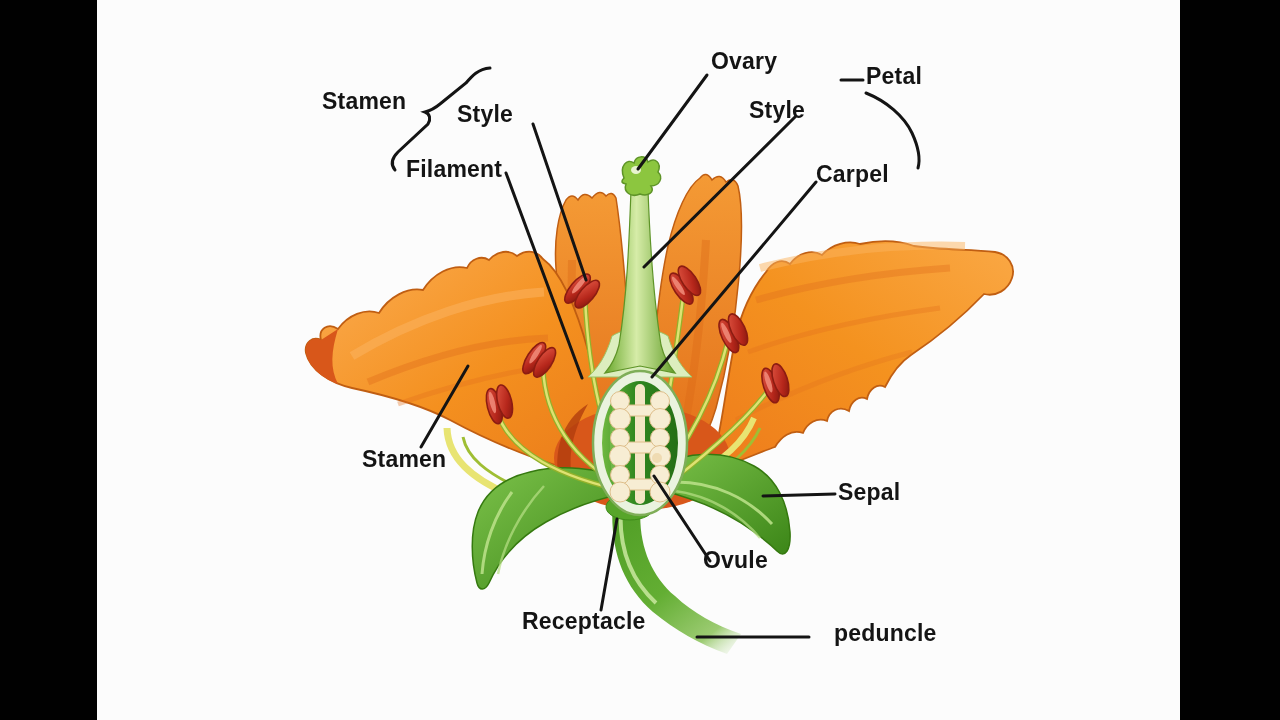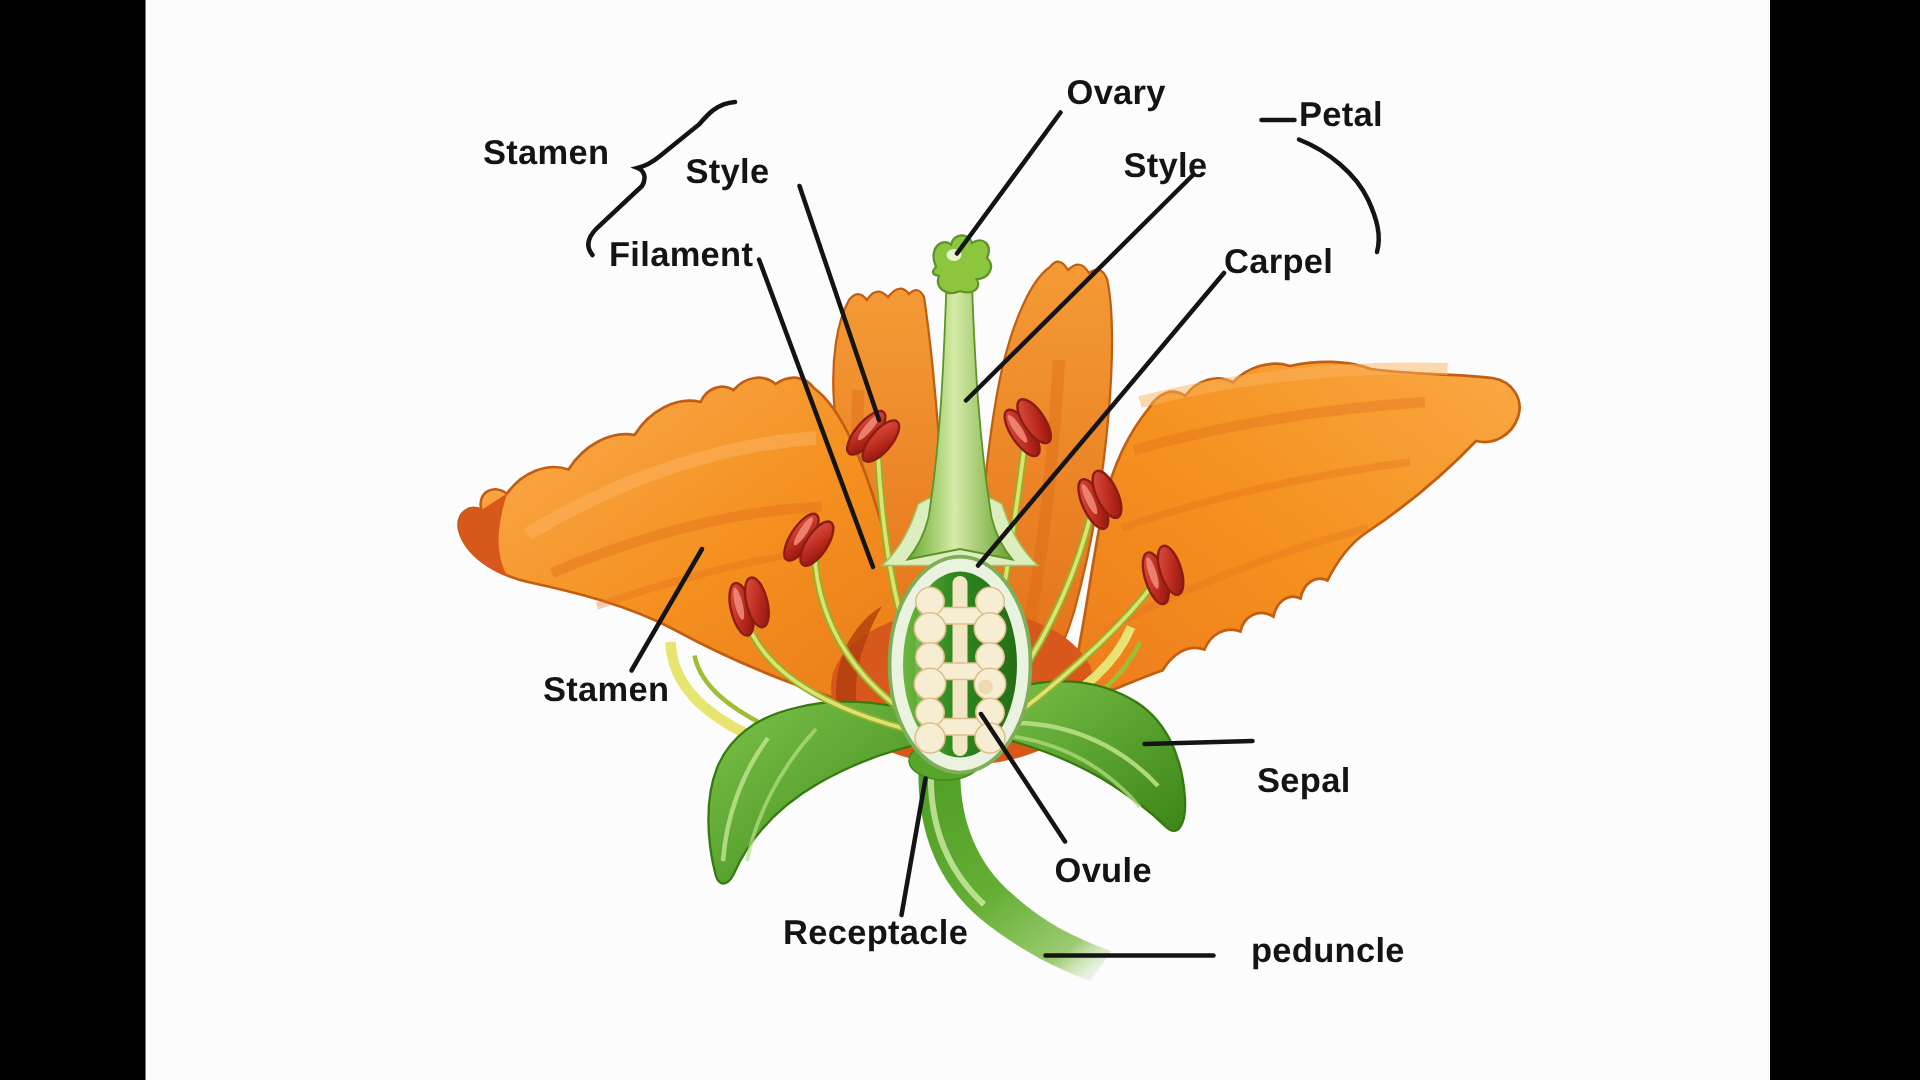--- a/index.html
+++ b/index.html
@@ -193,17 +193,17 @@
   </svg>
 
   <div class="lbl" style="left:322px;top:89px">Stamen</div>
   <div class="lbl" style="left:457px;top:102px">Style</div>
   <div class="lbl" style="left:406px;top:157px">Filament</div>
   <div class="lbl" style="left:711px;top:49px">Ovary</div>
   <div class="lbl" style="left:866px;top:64px">Petal</div>
   <div class="lbl" style="left:749px;top:98px">Style</div>
   <div class="lbl" style="left:816px;top:162px">Carpel</div>
   <div class="lbl" style="left:362px;top:447px">Stamen</div>
-  <div class="lbl" style="left:838px;top:508px">Sepal</div>
-  <div class="lbl" style="left:703px;top:568px">Ovule</div>
+  <div class="lbl" style="left:838px;top:480px">Sepal</div>
+  <div class="lbl" style="left:703px;top:548px">Ovule</div>
   <div class="lbl" style="left:522px;top:609px">Receptacle</div>
   <div class="lbl" style="left:834px;top:621px">peduncle</div>
 </div>
 
 </body></html>

